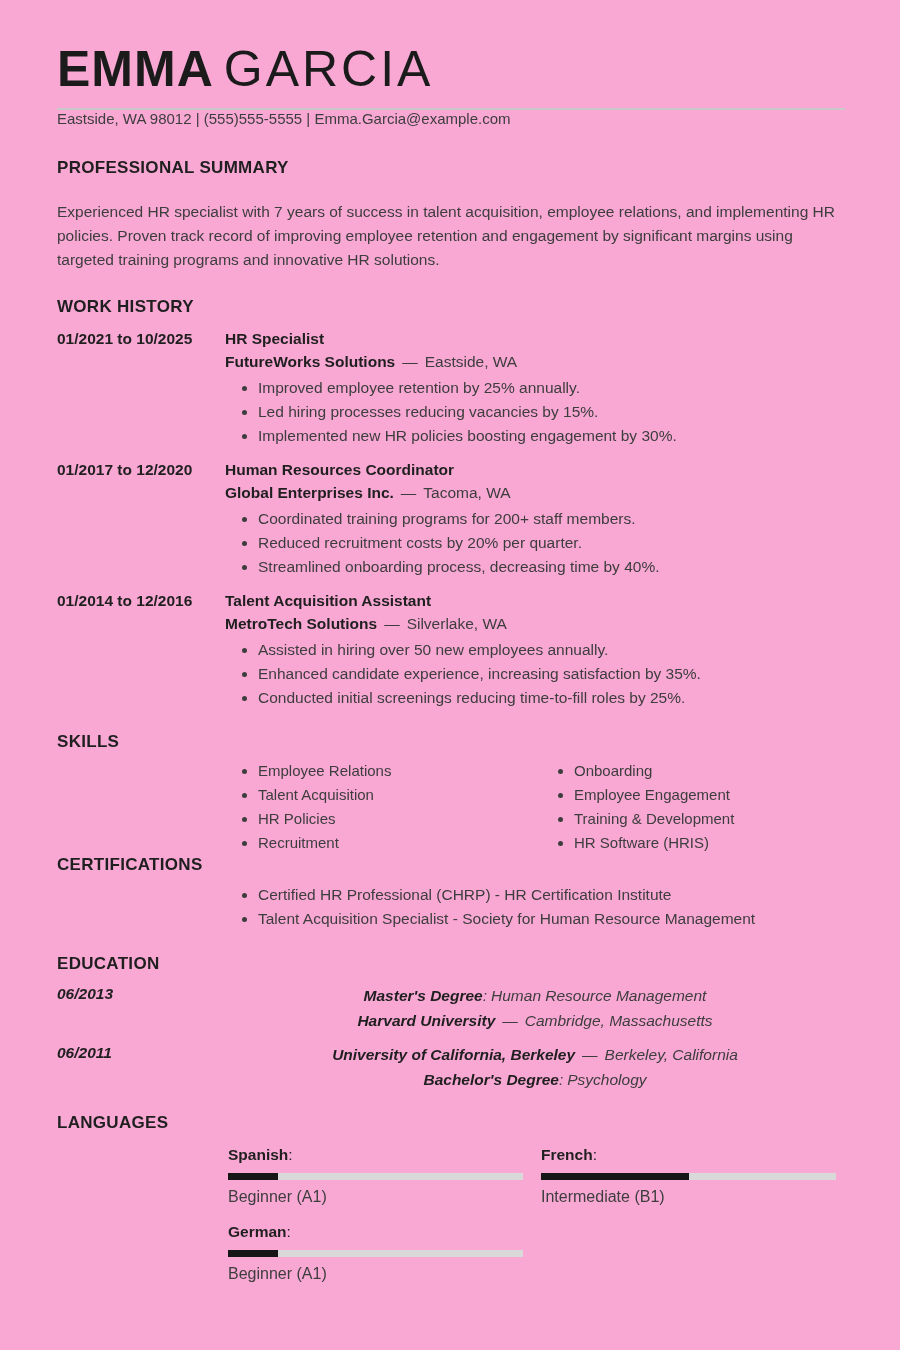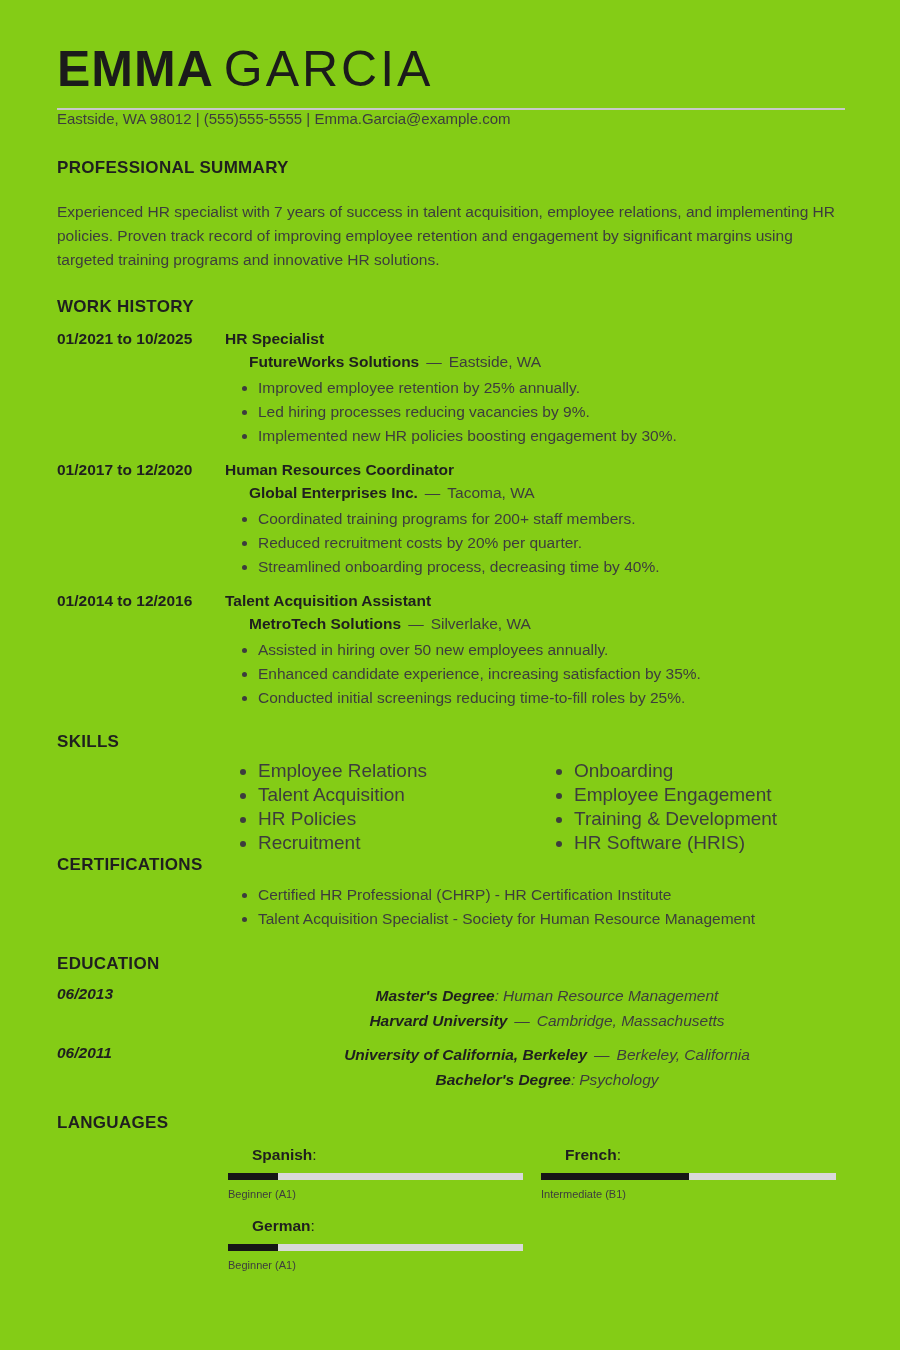--- a/index.html
+++ b/index.html
@@ -1,17 +1,17 @@
 <!DOCTYPE html>
 <html><head>
 <meta charset="utf-8">
 <style>
   html, body { margin:0; padding:0; background:#ffffff; }
   .page {
-    width:900px; height:1350px; margin:0 auto; background:#84cc16;
+    width:900px; height:1350px; margin:0 auto; background:#f9a8d4;
     font-family:"Liberation Sans", sans-serif; color:#3d3d3d;
     box-sizing:border-box; padding:44px 55px 0 57px; overflow:hidden;
   }
   
   .name { font-size:50px; line-height:1.02; color:#1b1b1b; white-space:nowrap; }
   .name .first { font-weight:bold; letter-spacing:1px; }
   .name .last  { font-weight:normal; letter-spacing:3px; margin-left:10px; }
   .rule { height:2px; background:#c9c9c9; margin-top:13px; }
   .contact { font-size:15px; color:#3d3d3d; }
 
@@ -24,46 +24,46 @@
   .mt-cert  { }
   .mt-edu   { margin-top:23px; }
   .mt-lang  { margin-top:21px; }
 
   
   .job { display:grid; grid-template-columns:168px 1fr; margin-top:11px; }
   .job:first-of-type { margin-top:10px; }
   .dates { font-weight:bold; color:#1f1f1f; font-size:15.5px; line-height:22px; }
   .job-title { font-weight:bold; color:#1f1f1f; font-size:15.5px; line-height:22px; }
   .co-line { font-size:15.5px; line-height:24px; }
-  .b { font-weight:bold; color:#1f1f1f;margin-left:24px; }
+  .b { font-weight:bold; color:#1f1f1f; }
   .dash { margin:0 7px; }
   ul.bullets { margin:2px 0 0 0; padding-left:33px; list-style:disc; }
   ul.bullets li { font-size:15.5px; line-height:24px; }
 
   
   .skills-grid { display:grid; grid-template-columns:316px 1fr; margin-left:168px; margin-top:7px; }
   .skills-grid ul { margin:0; padding-left:33px; list-style:disc; }
-  .skills-grid li { font-size:19px; line-height:24px; }
+  .skills-grid li { font-size:15px; line-height:24px; }
 
   
   .cert-list { margin:8px 0 0 168px; padding-left:33px; list-style:disc; }
   .cert-list li { font-size:15.5px; line-height:24px; }
 
   
   .edu { display:grid; grid-template-columns:168px 1fr; margin-top:9px;font-style:italic; }
   .edu-line { font-size:15.5px; line-height:25px;text-align:center; }
   .field { margin-left:4px; }
 
   
   .lang-grid { display:grid; grid-template-columns:313px 1fr; margin-left:171px; margin-top:13px; row-gap:17px; }
   .lang-name { font-size:15.5px; color:#1f1f1f; }
   .lang-name .b { font-weight:bold; }
   .lang-bar { width:295px; height:7px; background:#d9d9d9; margin-top:9px; }
   .lang-fill { height:100%; background:#161616; }
-  .lang-level { margin-top:8px; font-size:11px; }
+  .lang-level { margin-top:8px; font-size:16px; }
 </style>
 </head>
 <body>
 
 <div class="page">
 
   <div class="name">
     <span class="first">EMMA</span><span class="last">GARCIA</span>
   </div>
   <div class="rule"></div>
@@ -76,21 +76,21 @@
 
   <div class="job">
     <div class="dates">01/2021 to 10/2025</div>
     <div>
       <div class="job-title">HR Specialist</div>
       <div class="co-line">
         <span class="b">FutureWorks Solutions</span><span class="dash">—</span><span>Eastside, WA</span>
       </div>
       <ul class="bullets">
         <li>Improved employee retention by 25% annually.</li>
-        <li>Led hiring processes reducing vacancies by 9%.</li>
+        <li>Led hiring processes reducing vacancies by 15%.</li>
         <li>Implemented new HR policies boosting engagement by 30%.</li>
       </ul>
     </div>
   </div>
 
   <div class="job">
     <div class="dates">01/2017 to 12/2020</div>
     <div>
       <div class="job-title">Human Resources Coordinator</div>
       <div class="co-line">

